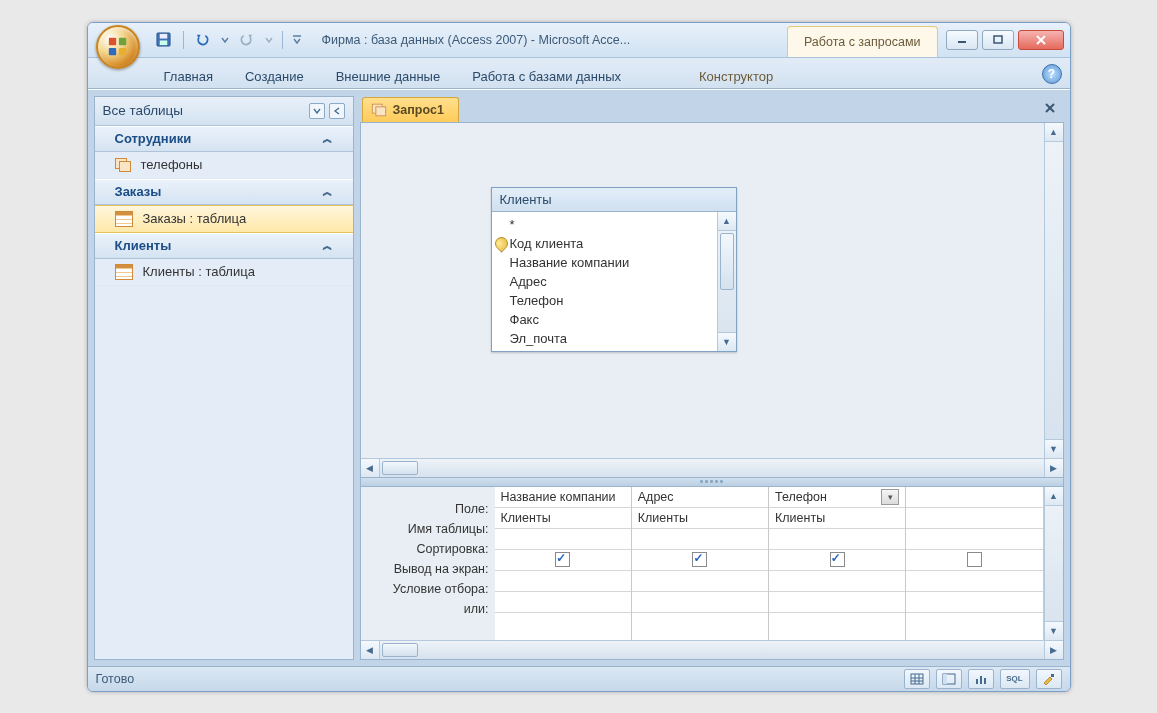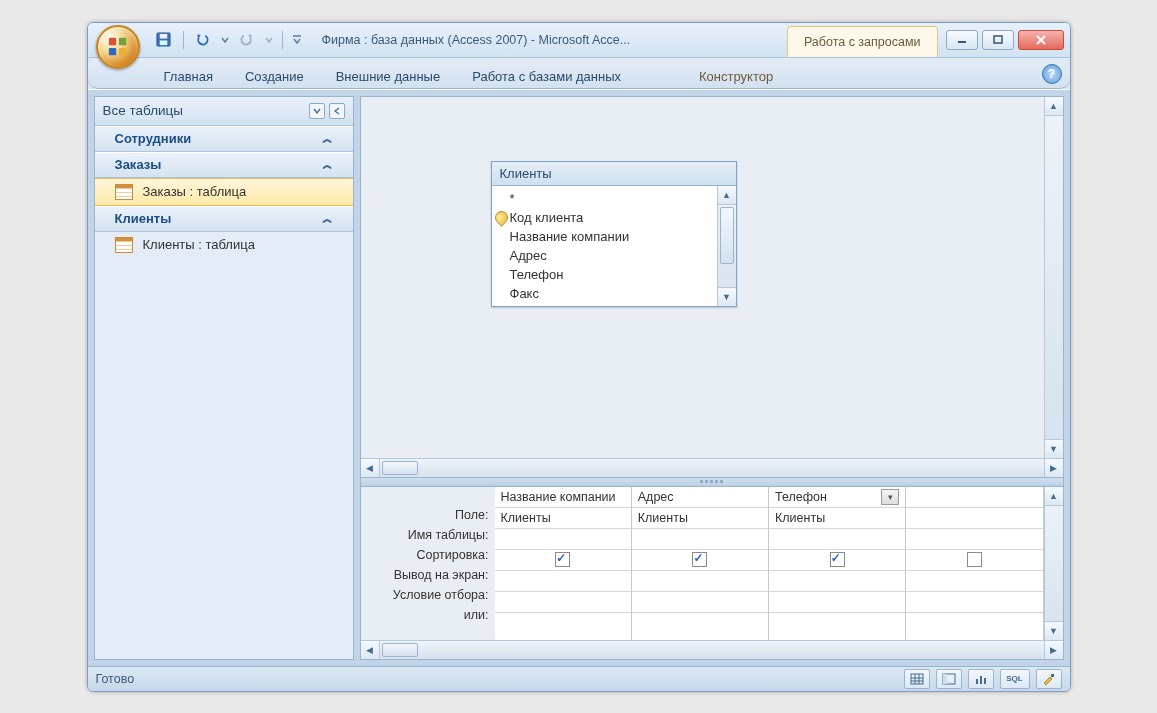--- a/index.html
+++ b/index.html
@@ -42,21 +42,21 @@
     background:#fef8ea;border:1px solid #e5c97a;border-bottom:none;
     border-radius:4px 4px 0 0;height:30px;display:flex;align-items:center;
     padding:0 16px;color:#6b5b3a;margin-left:8px;margin-top:4px;font-size:12.5px;
   }
   .win-controls{display:flex;gap:4px;margin-left:8px;}
   .win-btn{width:30px;height:18px;border:1px solid #8ea9c1;border-radius:3px;
     background:linear-gradient(#f6fbff,#d9e6f2);display:flex;align-items:center;justify-content:center;}
   .win-btn.close{background:linear-gradient(#f6b3b3,#e56a5a);border-color:#c74a3b;width:44px;}
   
   .ribbon{height:30px;background:linear-gradient(#e2ecf7,#d2e1f0);
-    border-bottom:1px solid #9ab4cd;display:flex;align-items:flex-end;padding-left:60px;position:relative;border-radius:10px;}
+    border-bottom:1px solid #9ab4cd;display:flex;align-items:flex-end;padding-left:60px;position:relative;}
   .ribbon-tab{padding:6px 16px 4px;color:#2b4a6b;font-size:13px;cursor:pointer;}
   .ribbon-tab.context{color:#6b5b3a;}
   .help-btn{position:absolute;right:8px;top:6px;width:18px;height:18px;border-radius:50%;
     background:radial-gradient(#bfe0ff,#5a95d4);border:1px solid #3c74ad;
     display:flex;align-items:center;justify-content:center;color:#fff;font-weight:bold;font-size:12px;}
   
   .body-area{flex:1;display:flex;min-height:0;background:#c2d4e8;border-top:1px solid #fff;}
   
   .nav-pane{width:258px;background:#e4edf7;border:1px solid #9ab4cd;margin:6px 0 6px 6px;
     display:flex;flex-direction:column;}
@@ -121,21 +121,21 @@
   .hsbtn.r{border-right:none;border-left:1px solid #b5c9dc;margin-left:auto;}
   .hsthumb{width:34px;height:12px;border:1px solid #9ab4cd;border-radius:2px;
     background:linear-gradient(#f2f7fc,#d4e2ef);margin-left:2px;}
   
   .splitter{height:8px;background:linear-gradient(#d0dfee,#bcd0e3);border-top:1px solid #9ab4cd;border-bottom:1px solid #9ab4cd;cursor:row-resize;
     display:flex;align-items:center;justify-content:center;gap:2px;}
   .splitter span{width:3px;height:3px;background:#8aa9c4;border-radius:1px;}
   
   .lower{height:172px;background:#e9eef4;display:flex;flex-direction:column;position:relative;}
   .grid-wrap{flex:1;display:flex;overflow:hidden;}
-  .grid-labels{width:134px;background:#e9eef4;padding-top:18px;}
+  .grid-labels{width:134px;background:#e9eef4;padding-top:12px;}
   .glabel{height:20px;display:flex;align-items:center;justify-content:flex-end;
     padding-right:6px;color:#333;font-size:12.5px;}
   .grid-cols{flex:1;display:flex;background:#fff;overflow:hidden;}
   .gcol{width:155px;border-right:1px solid #c9c9c9;display:flex;flex-direction:column;}
   .gcell{height:20px;border-bottom:1px solid #d6d6d6;padding:0 6px;display:flex;align-items:center;
     color:#333;font-size:12.5px;white-space:nowrap;overflow:hidden;}
   .gcell.sort{background:#fff;}
   .gcell.chk{justify-content:center;}
   .chkbox{width:13px;height:13px;border:1px solid #8a8a8a;background:#fff;position:relative;}
   .chkbox.checked::after{content:"\2713";position:absolute;left:0;top:-2px;color:#2563c0;font-size:12px;font-weight:bold;}
@@ -252,54 +252,77 @@
           <svg width="8" height="8">
               <path d="M6 1 L2 4 L6 7" fill="none" stroke="#466b8f" stroke-width="1.3"></path>
             </svg>
         </span>
       </div>
       <div id="nav-groups">
           <div class="nav-group-head">
             <span>Сотрудники</span>
             <span class="chev">︽</span>
           </div>
+          <div class="nav-item">
+            <span class="ico-query">
+              <span class="t1"></span>
+              <span class="t2"></span>
+            </span>
+            <span>телефоны</span>
+          </div>
           <div class="nav-group-head">
             <span>Заказы</span>
             <span class="chev">︽</span>
           </div>
           <div class="nav-item sel">
             <span class="ico-table"></span>
             <span>Заказы : таблица</span>
           </div>
           <div class="nav-group-head">
             <span>Клиенты</span>
             <span class="chev">︽</span>
           </div>
           <div class="nav-item">
             <span class="ico-table"></span>
             <span>Клиенты : таблица</span>
           </div>
         </div>
     </div>
 
     <div class="workspace">
+      <div class="doc-tabs">
+        <div class="doc-tab">
+          <span class="ico-query">
+              <span class="t1"></span>
+              <span class="t2"></span>
+            </span>
+          <span>Запрос1</span>
+        </div>
+        <div class="doc-close">
+          <svg width="12" height="12">
+            <line x1="2" y1="2" x2="10" y2="10" stroke="#3a5674" stroke-width="2"></line>
+            <line x1="10" y1="2" x2="2" y2="10" stroke="#3a5674" stroke-width="2"></line>
+          </svg>
+        </div>
+      </div>
 
       <div class="design-area">
 
         <div class="upper">
           <div class="tbox">
             <div class="tbox-head">Клиенты</div>
             <div class="tbox-body">
               <div class="tbox-list" id="tbox-list">
                   <div class="tbox-row">*</div>
                   <div class="tbox-row key">Код клиента</div>
                   <div class="tbox-row">Название компании</div>
                   <div class="tbox-row">Адрес</div>
                   <div class="tbox-row">Телефон</div>
                   <div class="tbox-row">Факс</div>
+                  <div class="tbox-row">Эл_почта</div>
                 </div>
               <div class="tbox-scroll">
                 <div class="sbtn">▲</div>
                 <div class="strack">
                     <div class="sthumb"></div>
                   </div>
                 <div class="sbtn">▼</div>
               </div>
             </div>
           </div>

